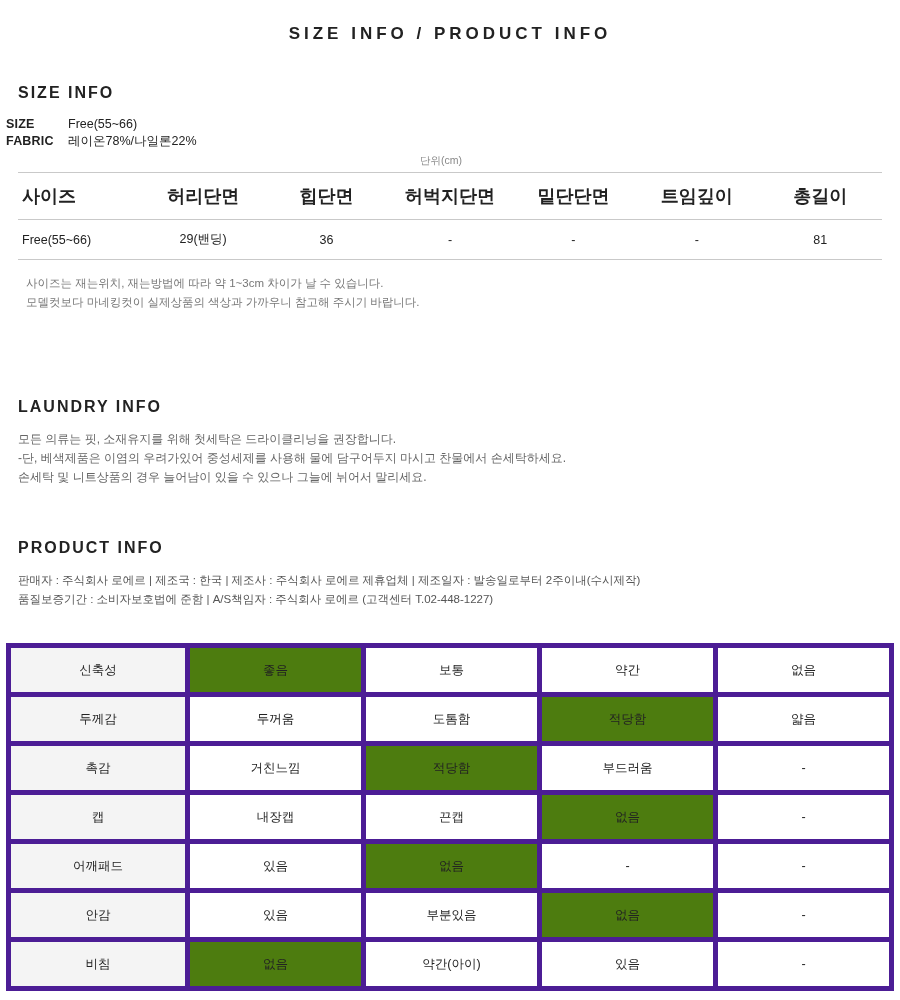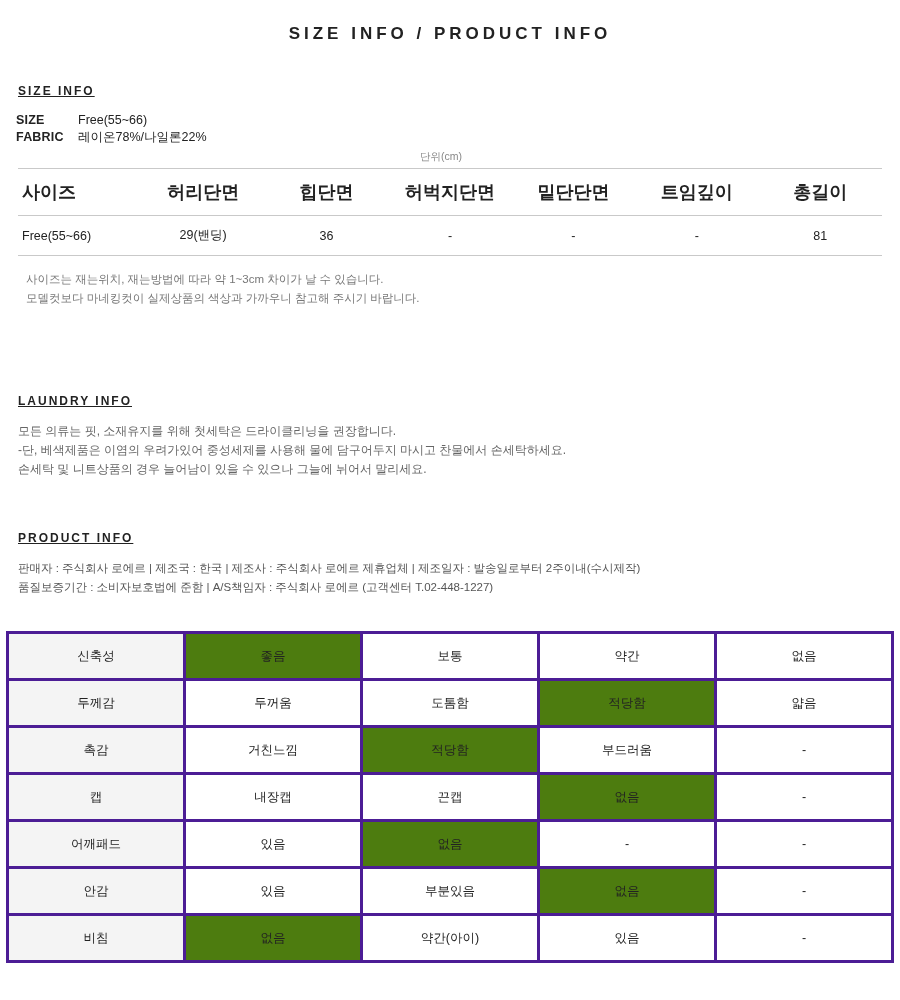--- a/index.html
+++ b/index.html
@@ -27,33 +27,32 @@
     font-size: 17px;
     letter-spacing: 4px;
     font-weight: bold;
     color: #222;
     padding-top: 24px;
     margin: 0 0 40px 0;
   }
 
   
   .section-heading {
-    font-size: 12px;
+    font-size: 16px;
     font-weight: bold;
     letter-spacing: 2px;
     color: #222;
     margin: 0 0 14px 0;
     padding-left: 18px;
-    text-decoration: underline;
   }
 
   
   .spec-list {
     margin: 0 0 4px 0;
-    padding: 0 0 0 16px;
+    padding: 0 0 0 6px;
     font-size: 12.5px;
     line-height: 17px;
     color: #222;
   }
   .spec-row {
     display: flex;
     align-items: baseline;
   }
   .spec-label {
     font-weight: bold;
@@ -132,21 +131,21 @@
   }
 
   
   .attr-table {
     width: 888px;
     margin: 34px 6px 0 6px;
     border-collapse: collapse;
     table-layout: fixed;
   }
   .attr-table td {
-    border: 3px solid #4c1d95;
+    border: 5px solid #4c1d95;
     height: 44px;
     text-align: center;
     font-size: 12.5px;
     color: #222;
     padding: 0;
   }
   .attr-table td.label-cell {
     background: #f4f4f4;
     width: 174px;
   }

